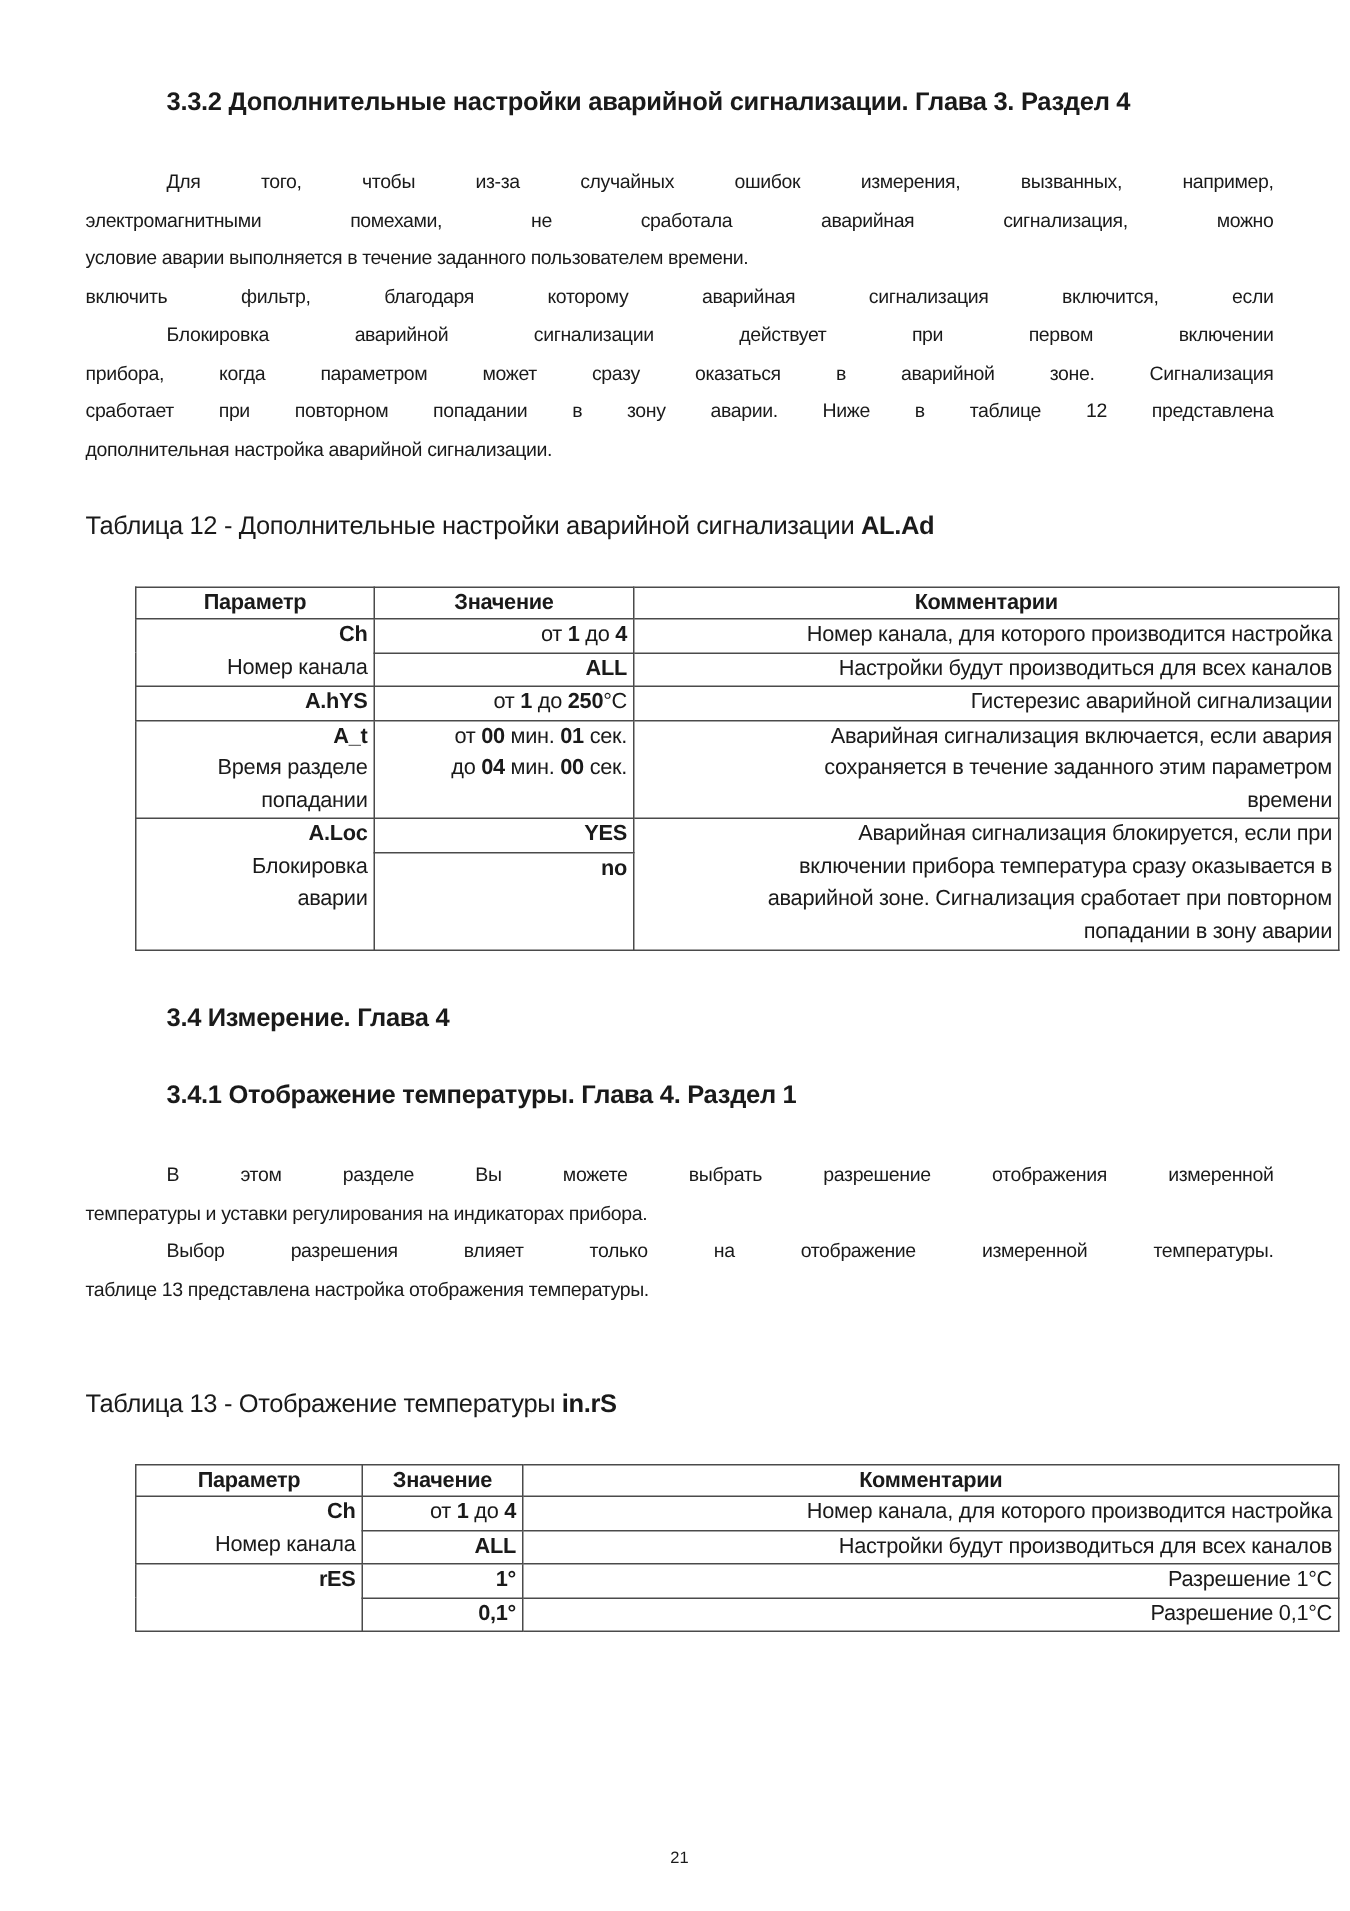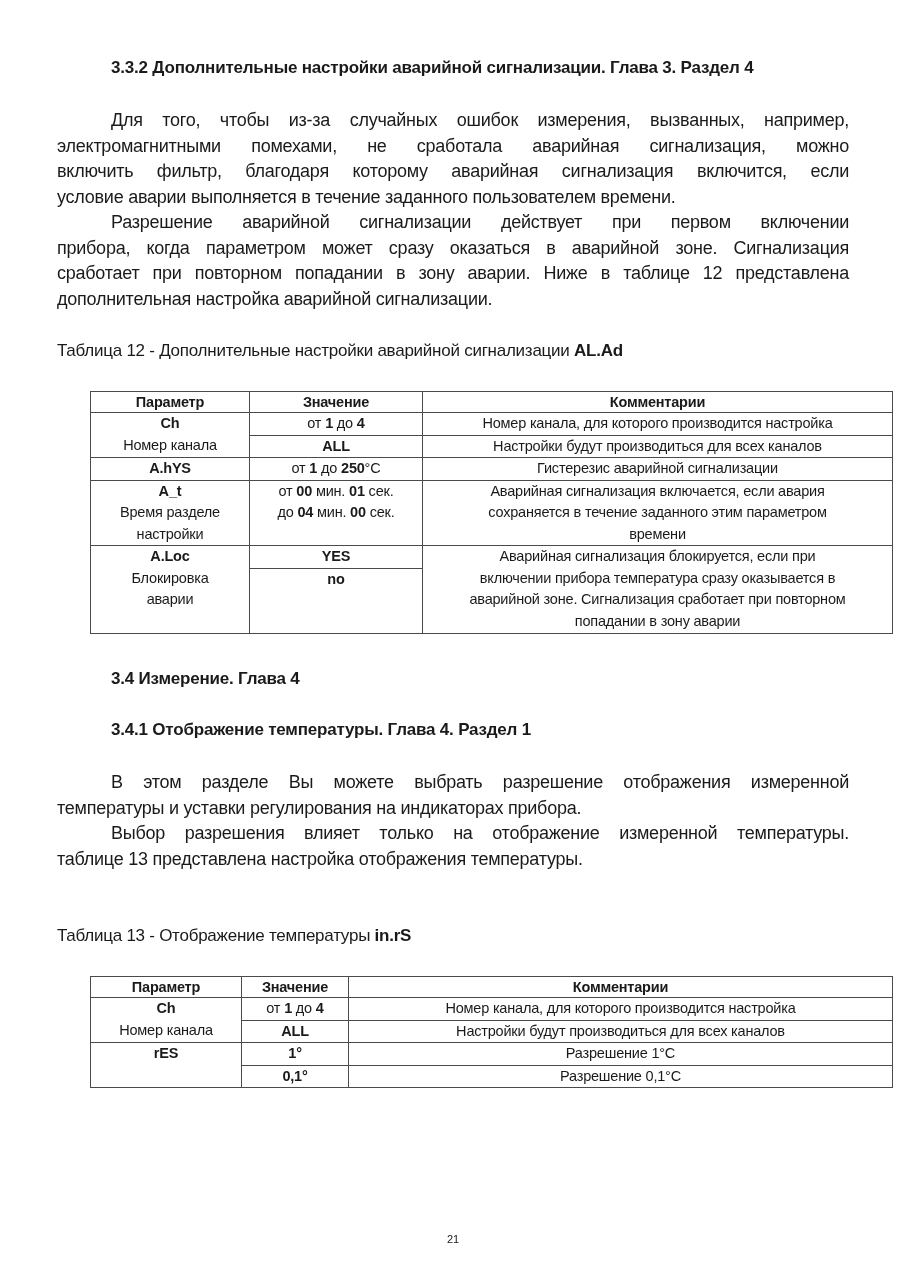--- a/index.html
+++ b/index.html
@@ -7,59 +7,59 @@
     width: 900px; height: 1274px; position: relative; overflow: hidden;
     font-family: "Liberation Sans", "DejaVu Sans", sans-serif;
     color: #1a1a1a;
   }
   .page { position: absolute; left: 3px; top: 0; width: 900px; height: 1036px; text-decoration: underline; }
   .h {
     position: absolute; left: 108px; font-weight: bold; font-size: 17px;
     letter-spacing: -0.2px; white-space: nowrap;
   }
   .para {
-    position: absolute; left: 54px; width: 792px; font-size: 18px;
+    position: absolute; left: 54px; width: 792px; font-size: 13px;
     line-height: 25.5px; text-align: justify; margin: 0;
     letter-spacing: -0.25px;
   }
   .para .line { display: block; text-align: justify; text-align-last: justify; height: 25.5px; white-space: nowrap; }
   .para .line.last { text-align-last: left; }
   .para .line.indent { padding-left: 54px; }
   .caption {
     position: absolute; left: 54px; font-size: 17px; white-space: nowrap; letter-spacing: -0.25px;
   }
   .caption b { font-weight: bold; }
   table {
     position: absolute; border-collapse: collapse; font-size: 14.5px;
     table-layout: fixed; letter-spacing: -0.2px; margin-left: 37px;
   }
   td, th {
     border: 1px solid #4a4a4a; padding: 0 4px; vertical-align: top;
-    line-height: 21.5px; text-align: center;
+    line-height: 21.5px; text-align: right;
   }
   th { font-weight: bold; text-align: center; line-height: 20px; }
   .b { font-weight: bold; }
   .pagenum { position: absolute; left: 0; width: 900px; top: 1233px; text-align: center; font-size: 11px; }
 </style>
 </head>
 <body>
 
 <div class="page">
 
   <div class="h" style="top:58px;">3.3.2 Дополнительные настройки аварийной сигнализации. Глава 3. Раздел 4</div>
 
   <div class="para" style="top:108px;">
     <span class="line indent">Для того, чтобы из-за случайных ошибок измерения, вызванных, например,</span>
     <span class="line">электромагнитными помехами, не сработала аварийная сигнализация, можно</span>
+    <span class="line last">условие аварии выполняется в течение заданного пользователем времени.</span>
     <span class="line">включить фильтр, благодаря которому аварийная сигнализация включится, если</span>
-    <span class="line last">условие аварии выполняется в течение заданного пользователем времени.</span>
   </div>
 
   <div class="para" style="top:210px;">
-    <span class="line indent">Разрешение аварийной сигнализации действует при первом включении</span>
+    <span class="line indent">Блокировка аварийной сигнализации действует при первом включении</span>
     <span class="line">прибора, когда параметром может сразу оказаться в аварийной зоне. Сигнализация</span>
     <span class="line">сработает при повторном попадании в зону аварии. Ниже в таблице 12 представлена</span>
     <span class="line last">дополнительная настройка аварийной сигнализации.</span>
   </div>
 
   <div class="caption" style="top:341px;">
     <span>Таблица 12 - Дополнительные настройки аварийной сигнализации </span><b>AL.Ad</b>
   </div>
 
   <table style="left:50px; top:391px; width:802px;">
@@ -88,21 +88,21 @@
     </tr>
     <tr>
       <td class="b">A.hYS</td>
       <td><span>от </span><span class="b">1</span><span> до </span><span class="b">250</span><span>°C</span></td>
       <td>Гистерезис аварийной сигнализации</td>
     </tr>
     <tr>
       <td>
         <div class="b">A_t</div>
         <div>Время разделе</div>
-        <div>настройки</div>
+        <div>попадании</div>
       </td>
       <td>
         <div><span>от </span><span class="b">00</span><span> мин. </span><span class="b">01</span><span> сек.</span></div>
         <div><span>до </span><span class="b">04</span><span> мин. </span><span class="b">00</span><span> сек.</span></div>
       </td>
       <td>
         <div>Аварийная сигнализация включается, если авария</div>
         <div>сохраняется в течение заданного этим параметром</div>
         <div>времени</div>
       </td>

